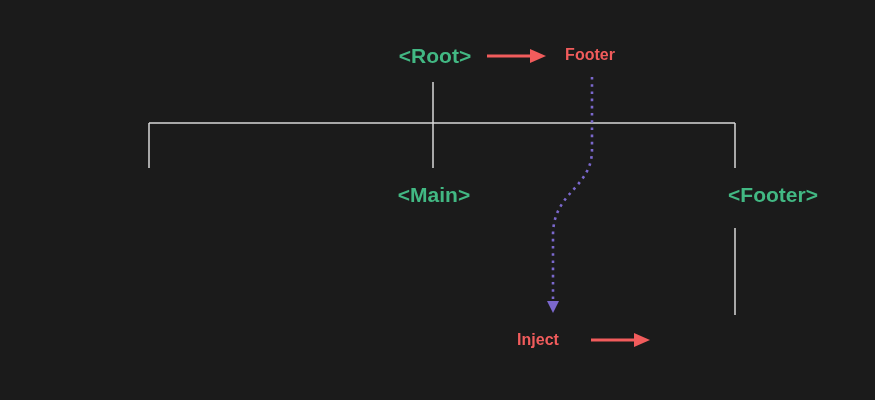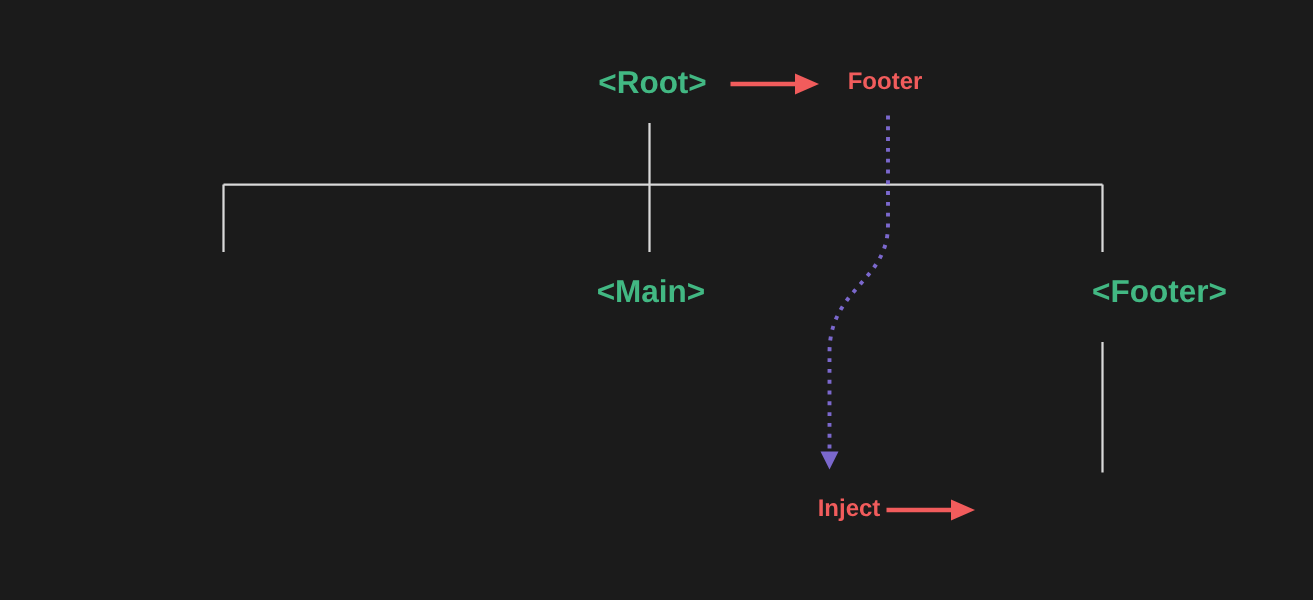--- a/index.html
+++ b/index.html
@@ -60,21 +60,21 @@
   }
   .action-label {
     color: var(--action-red, #f15c5c);
     font-size: 16px;
   }
   .pos-root      { left: 435px; top: 45px; }
   .pos-provide   { left: 590px; top: 47px; }
   .pos-header    { left: 154px; top: 184px; }
   .pos-main      { left: 434px; top: 184px; }
   .pos-footer    { left: 773px; top: 184px; }
-  .pos-inject    { left: 538px; top: 332px; margin-left: 28px; }
+  .pos-inject    { left: 538px; top: 332px; }
   .pos-deepchild { left: 733px; top: 329px; }
 </style>
 </head>
 <body>
 
 <div id="canvas">
 
   <svg id="lines-layer" viewBox="0 0 875 400" xmlns="http://www.w3.org/2000/svg">
 
     <path class="tree-line" d="M433 82 L433 168"></path>

